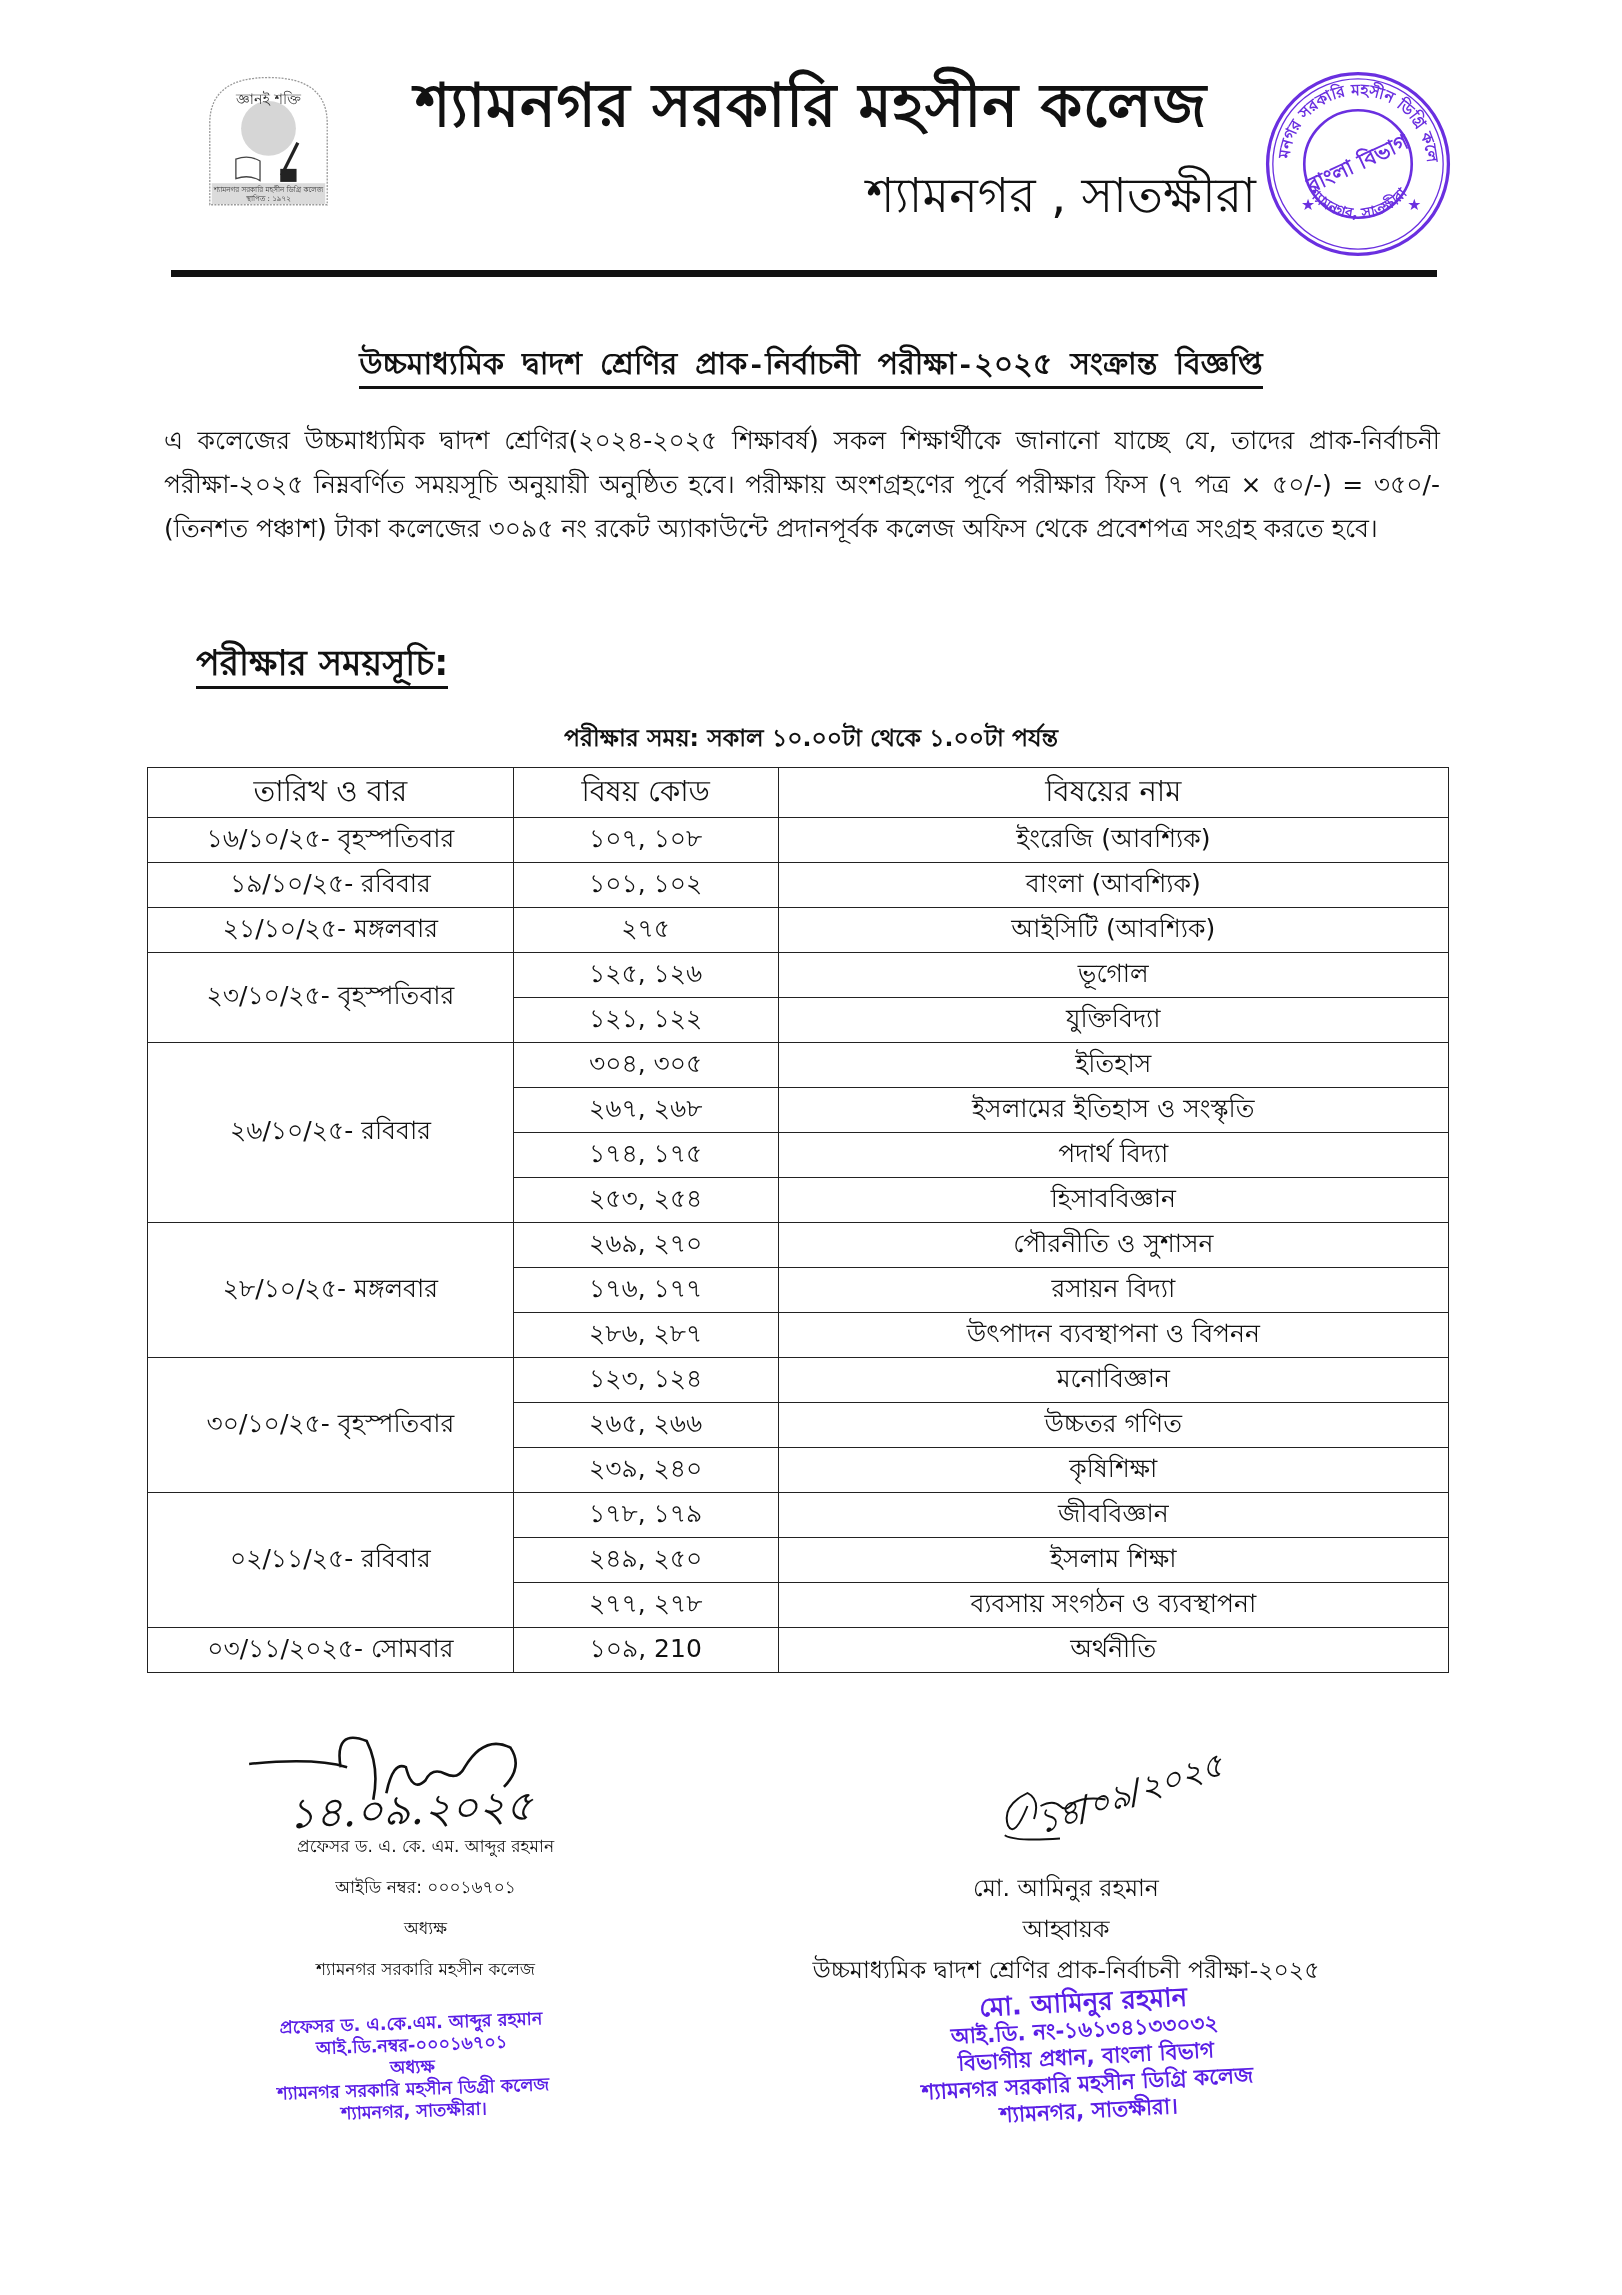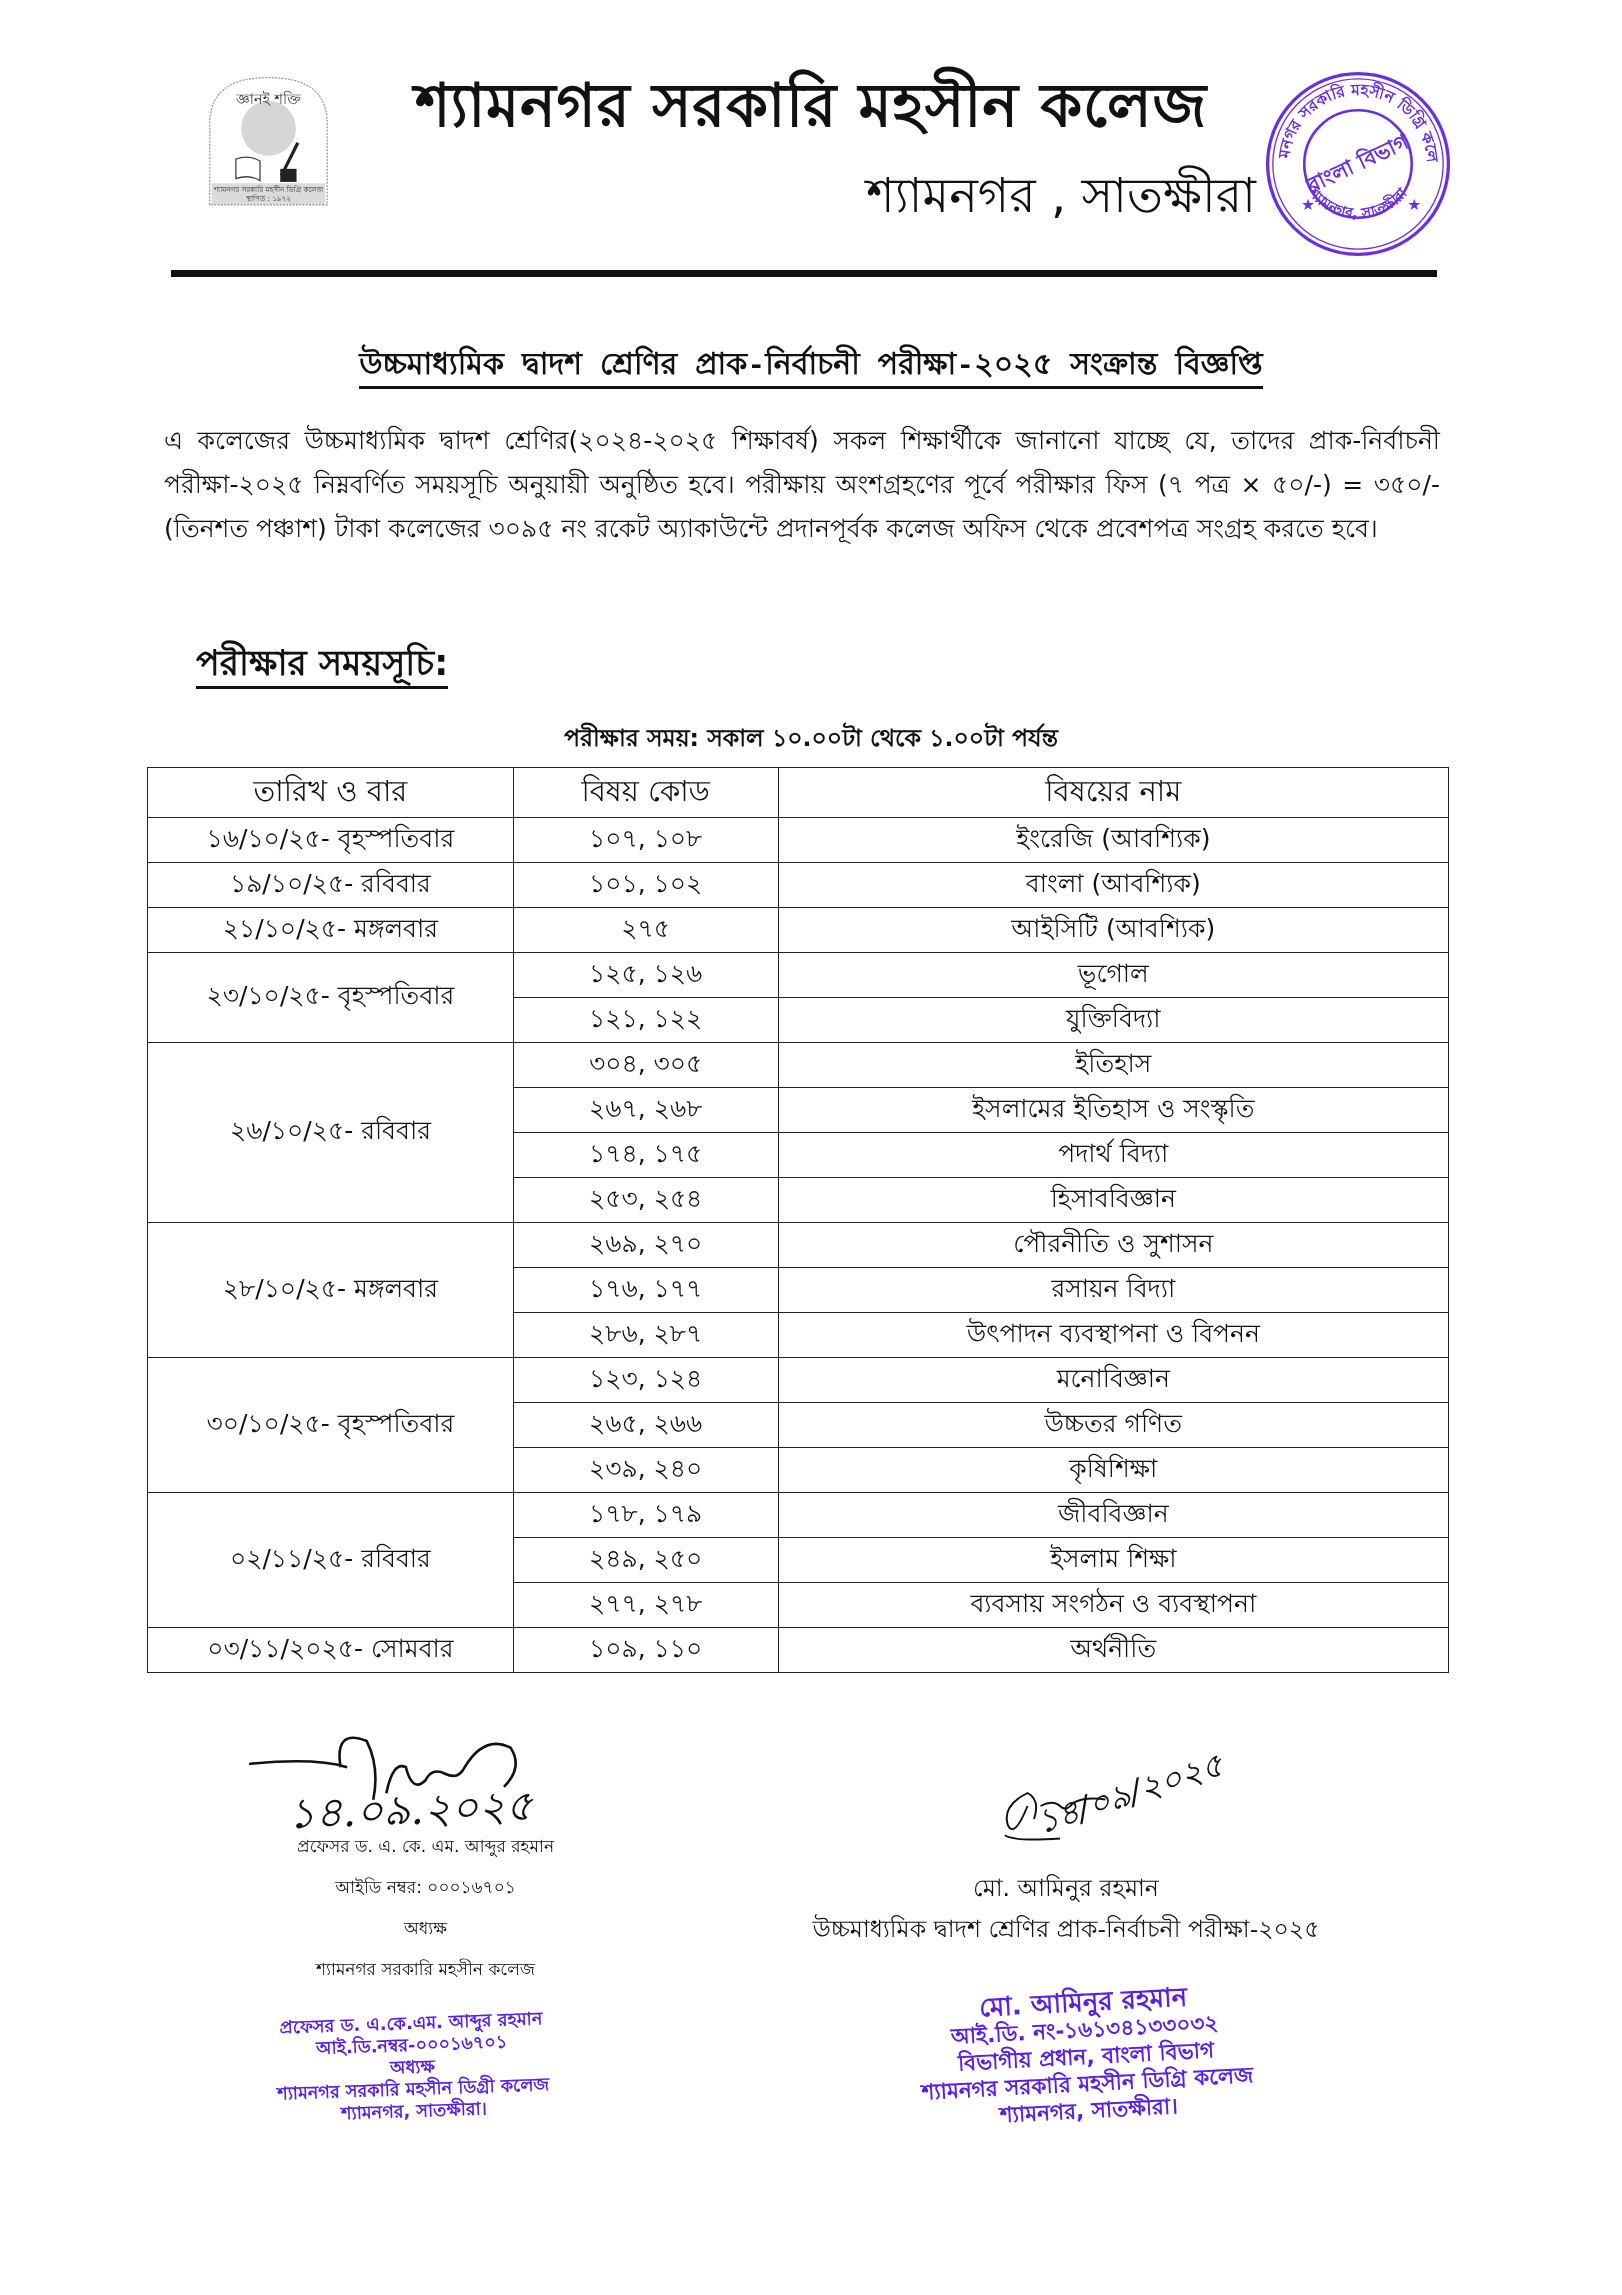--- a/index.html
+++ b/index.html
@@ -188,21 +188,21 @@
       <tr>
         <td>২৪৯, ২৫০</td>
         <td>ইসলাম শিক্ষা</td>
       </tr>
       <tr>
         <td>২৭৭, ২৭৮</td>
         <td>ব্যবসায় সংগঠন ও ব্যবস্থাপনা</td>
       </tr>
       <tr>
         <td rowspan="1">০৩/১১/২০২৫- সোমবার</td>
-        <td>১০৯, ১১০</td>
+        <td>১০৯, 210</td>
         <td>অর্থনীতি</td>
       </tr>
     </tbody>
 </table>
 
 <svg class="abs sig-left-scribble" viewBox="0 0 560 150">
   <path d="M20 55 Q120 45 170 60 M160 60 Q150 0 200 20 Q220 60 210 110 M230 100 Q240 50 260 60 Q270 100 290 80 Q300 60 320 70 Q340 80 350 60 M350 60 Q380 10 420 30 Q440 60 410 90" fill="none" stroke="#111" stroke-width="4"></path>
 </svg>
 <div class="abs sig-left-date">১৪.০৯.২০২৫</div>
 <div class="abs sig-left-block">
@@ -218,20 +218,21 @@
   <div>শ্যামনগর সরকারি মহসীন ডিগ্রী কলেজ</div>
   <div>শ্যামনগর, সাতক্ষীরা।</div>
 </div>
 
 <svg class="abs sig-right-scribble" viewBox="0 0 240 100">
   <path d="M40 40 Q20 90 10 70 Q0 40 40 20 Q60 30 50 60 M60 40 Q80 30 90 40 Q100 50 110 35 Q130 25 160 30 M90 90 Q20 95 5 85" fill="none" stroke="#111" stroke-width="3"></path>
 </svg>
 <div class="abs sig-right-date">১৪/০৯/২০২৫</div>
 <div class="abs sig-right-block">
   <div>মো. আমিনুর রহমান</div>
+  <div>আহ্বায়ক</div>
   <div>উচ্চমাধ্যমিক দ্বাদশ শ্রেণির প্রাক-নির্বাচনী পরীক্ষা-২০২৫</div>
 </div>
 <div class="abs stamp stamp-right">
   <div style="font-size:26px;">মো. আমিনুর রহমান</div>
   <div>আই.ডি. নং-১৬১৩৪১৩৩০৩২</div>
   <div>বিভাগীয় প্রধান, বাংলা বিভাগ</div>
   <div>শ্যামনগর সরকারি মহসীন ডিগ্রি কলেজ</div>
   <div>শ্যামনগর, সাতক্ষীরা।</div>
 </div>
 

